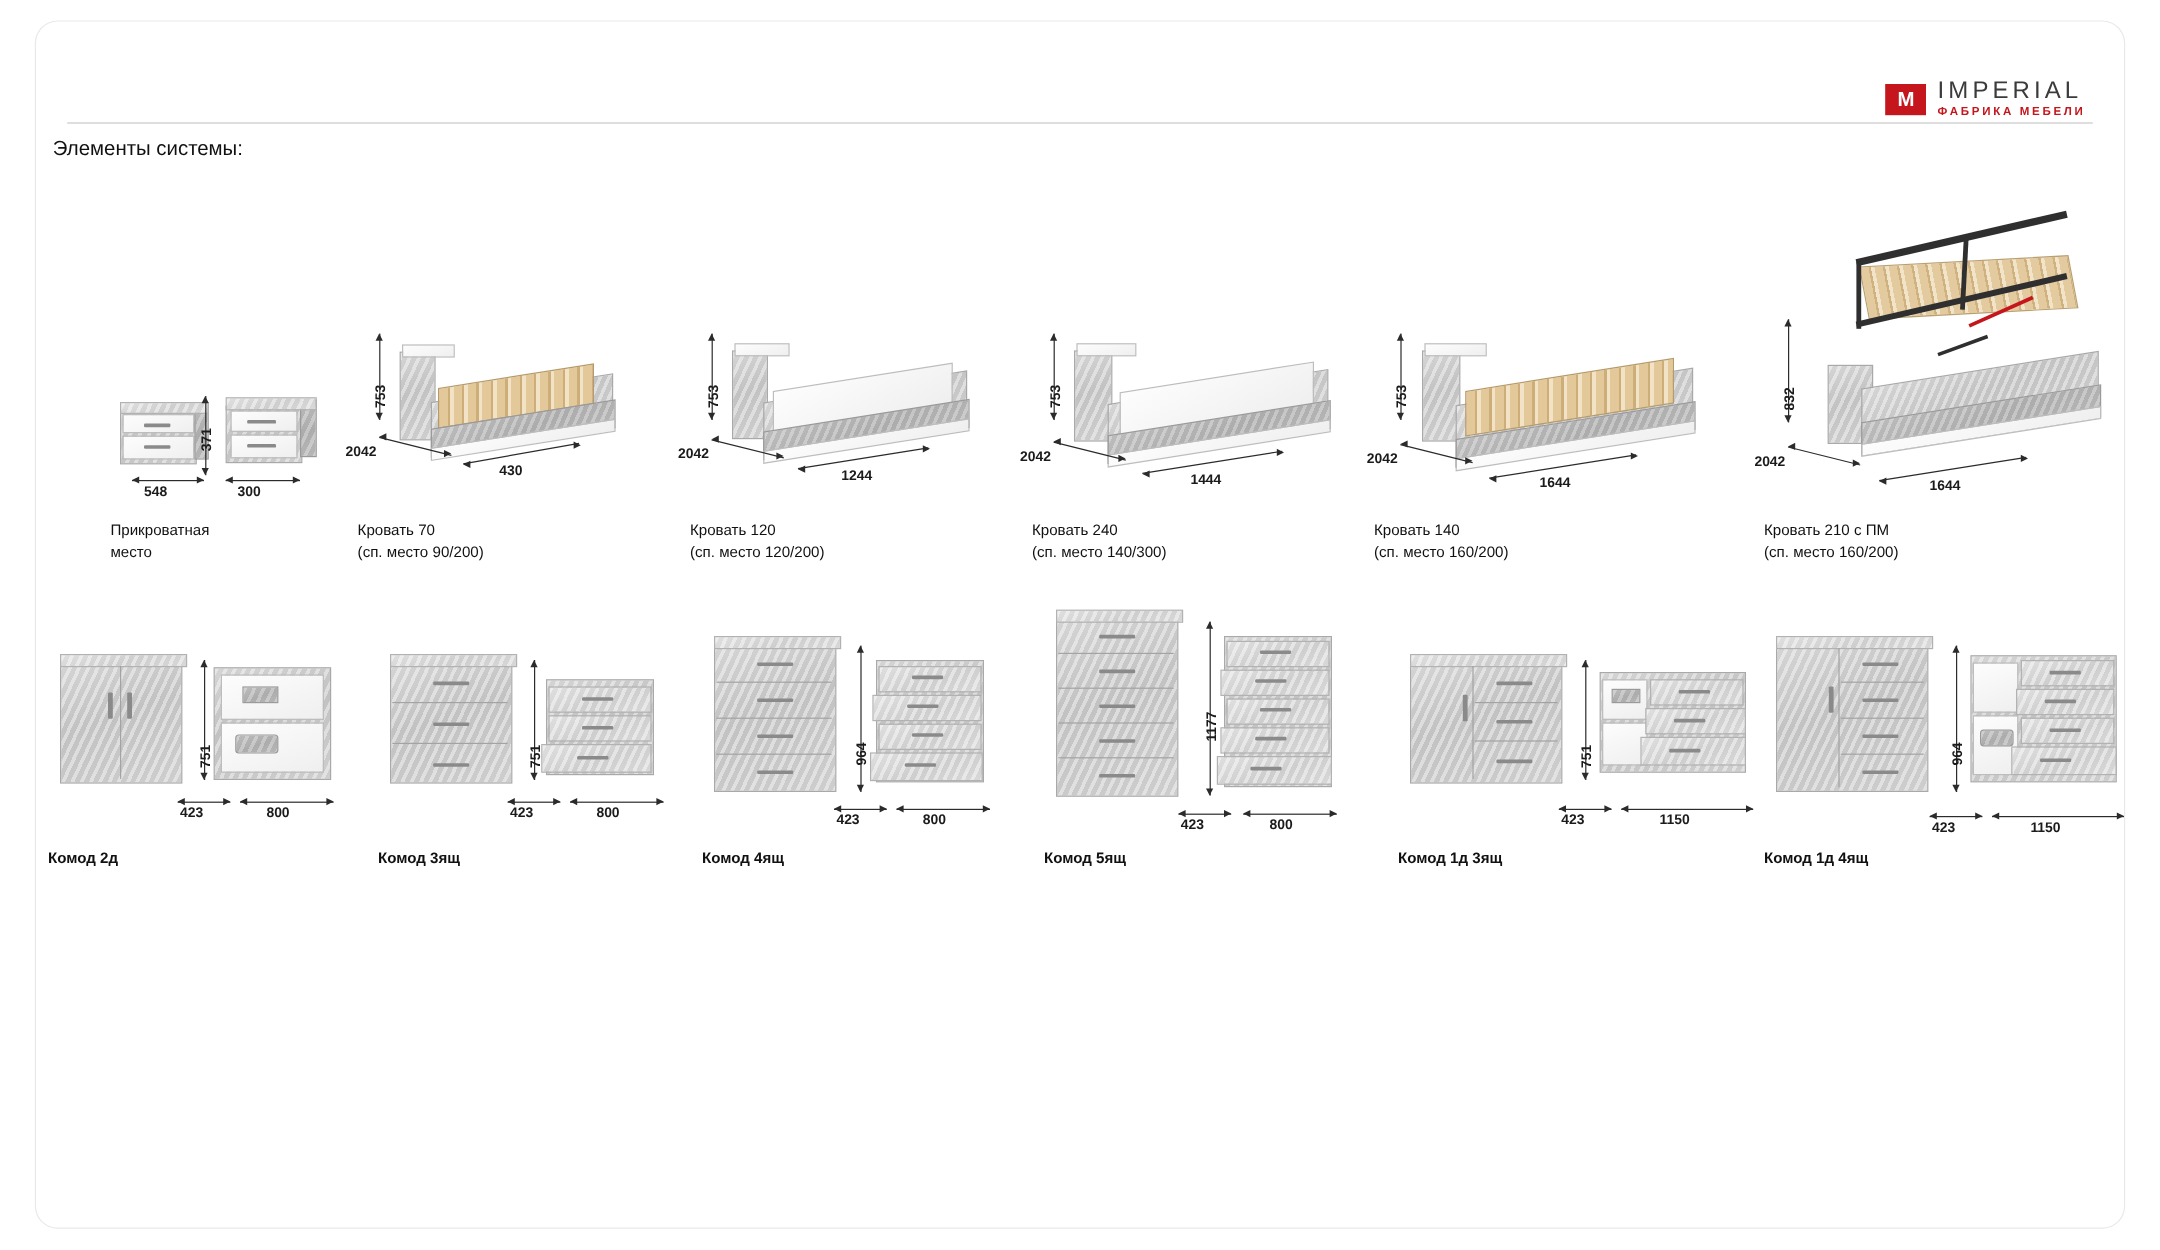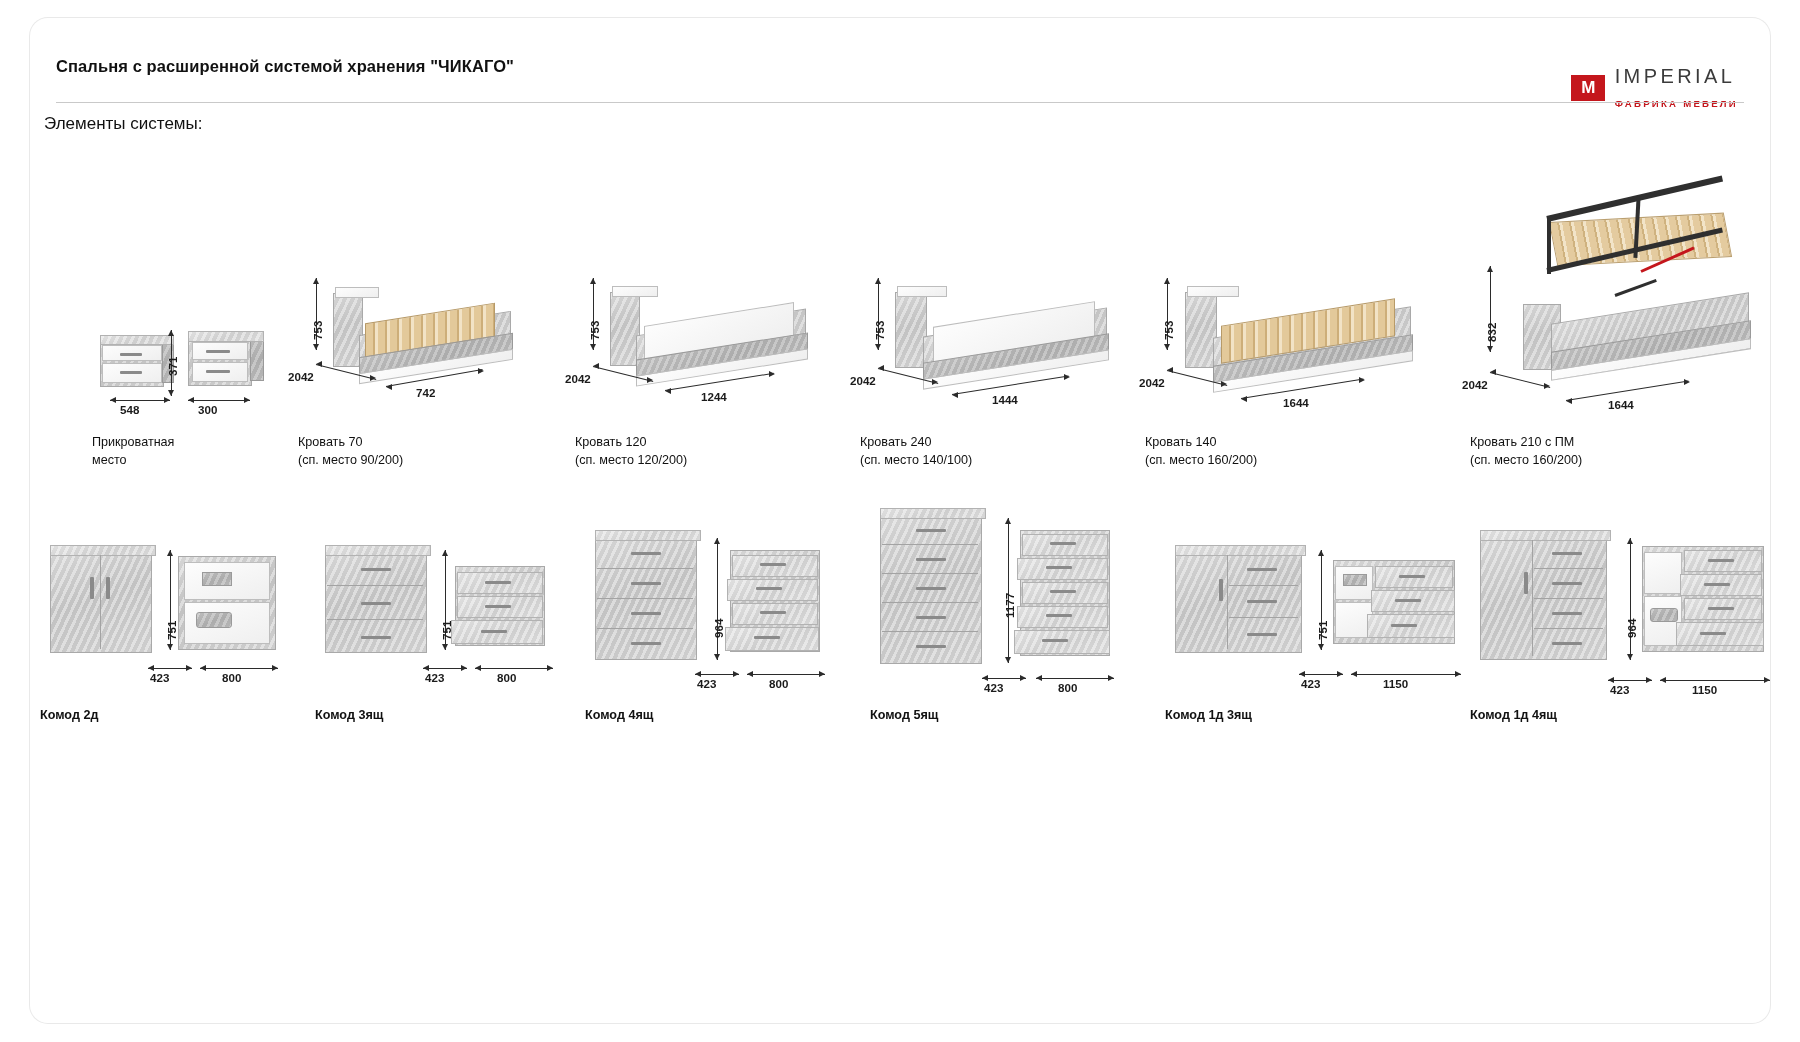--- a/index.html
+++ b/index.html
@@ -72,21 +72,21 @@
     font-size: 20px;
     letter-spacing: 3.4px;
     color: #3b3b3b;
     font-weight: normal;
   }
   .brand-sub {
     font-size: 9.6px;
     letter-spacing: 2.25px;
     color: #c4161c;
     font-weight: bold;
-    margin-top: 12px;
+    margin-top: 2px;
   }
   .header-rule {
     position: absolute;
     left: 26px;
     right: 26px;
     top: 84px;
     height: 1px;
     background: #c9c9c9;
   }
   .section-title {
@@ -208,21 +208,20 @@
   .frame-dark {
     background: #2f2f2f;
   }
 </style>
 </head>
 <body>
 
 <div class="page">
 
   <div class="header">
-    <div class="doc-title">Спальня с расширенной системой хранения "ЧИКАГО"</div>
     <div class="brand">
       <div class="brand-mark">
         <span>M</span>
       </div>
       <div class="brand-text">
         <div class="brand-name">IMPERIAL</div>
         <div class="brand-sub">ФАБРИКА МЕБЕЛИ</div>
       </div>
     </div>
   </div>
@@ -287,21 +286,21 @@
       <div class="dim vert" style="left:13px; top:172px;">753</div>
 
       <div class="dline h" style="left:18px; top:196px; width:62px; transform:rotate(14deg); transform-origin:left center;"></div>
       <div class="arrow left" style="left:18px; top:193px;"></div>
       <div class="arrow right" style="left:72px; top:207px;"></div>
       <div class="dim" style="left:-10px; top:202px;">2042</div>
 
       <div class="dline h" style="left:88px; top:218px; width:98px; transform:rotate(-10deg); transform-origin:left center;"></div>
       <div class="arrow left" style="left:88px; top:216px;"></div>
       <div class="arrow right" style="left:180px; top:200px;"></div>
-      <div class="dim" style="left:118px; top:218px;">742</div>
+      <div class="dim" style="left:118px; top:218px;">430</div>
 
       <div class="caption" style="left:0px; top:265px;">Кровать 70</div>
       <div class="caption" style="left:0px; top:283px;">(сп. место 90/200)</div>
     </div>
 
     <div class="item" style="left:545px; width:280px; height:300px;">
       <div class="fx" style="left:25px; top:112px; width:240px; height:135px;">
         <div class="fx concrete" style="left:10px; top:12px; width:28px; height:72px;"></div>
         <div class="fx white" style="left:12px; top:6px; width:44px; height:9px;"></div>
         <div class="fx concrete" style="left:36px; top:42px; width:168px; height:44px; transform:skewY(-9deg);"></div>
@@ -346,21 +345,21 @@
       <div class="arrow left" style="left:18px; top:197px;"></div>
       <div class="arrow right" style="left:72px; top:211px;"></div>
       <div class="dim" style="left:-10px; top:206px;">2042</div>
 
       <div class="dline h" style="left:92px; top:226px; width:118px; transform:rotate(-9deg); transform-origin:left center;"></div>
       <div class="arrow left" style="left:92px; top:224px;"></div>
       <div class="arrow right" style="left:204px; top:206px;"></div>
       <div class="dim" style="left:132px; top:225px;">1444</div>
 
       <div class="caption" style="left:0px; top:265px;">Кровать 240</div>
-      <div class="caption" style="left:0px; top:283px;">(сп. место 140/100)</div>
+      <div class="caption" style="left:0px; top:283px;">(сп. место 140/300)</div>
     </div>
 
     <div class="item" style="left:1115px; width:300px; height:300px;">
       <div class="fx" style="left:30px; top:108px; width:260px; height:145px;">
         <div class="fx concrete" style="left:10px; top:16px; width:30px; height:74px;"></div>
         <div class="fx white" style="left:12px; top:10px; width:50px; height:9px;"></div>
         <div class="fx concrete" style="left:38px; top:46px; width:196px; height:50px; transform:skewY(-9deg);"></div>
         <div class="fx slats" style="left:46px; top:36px; width:172px; height:36px; transform:skewY(-9deg);"></div>
         <div class="fx concrete-d" style="left:38px; top:74px; width:198px; height:22px; transform:skewY(-9deg);"></div>
         <div class="fx white" style="left:38px; top:90px; width:198px; height:9px; transform:skewY(-9deg);"></div>

